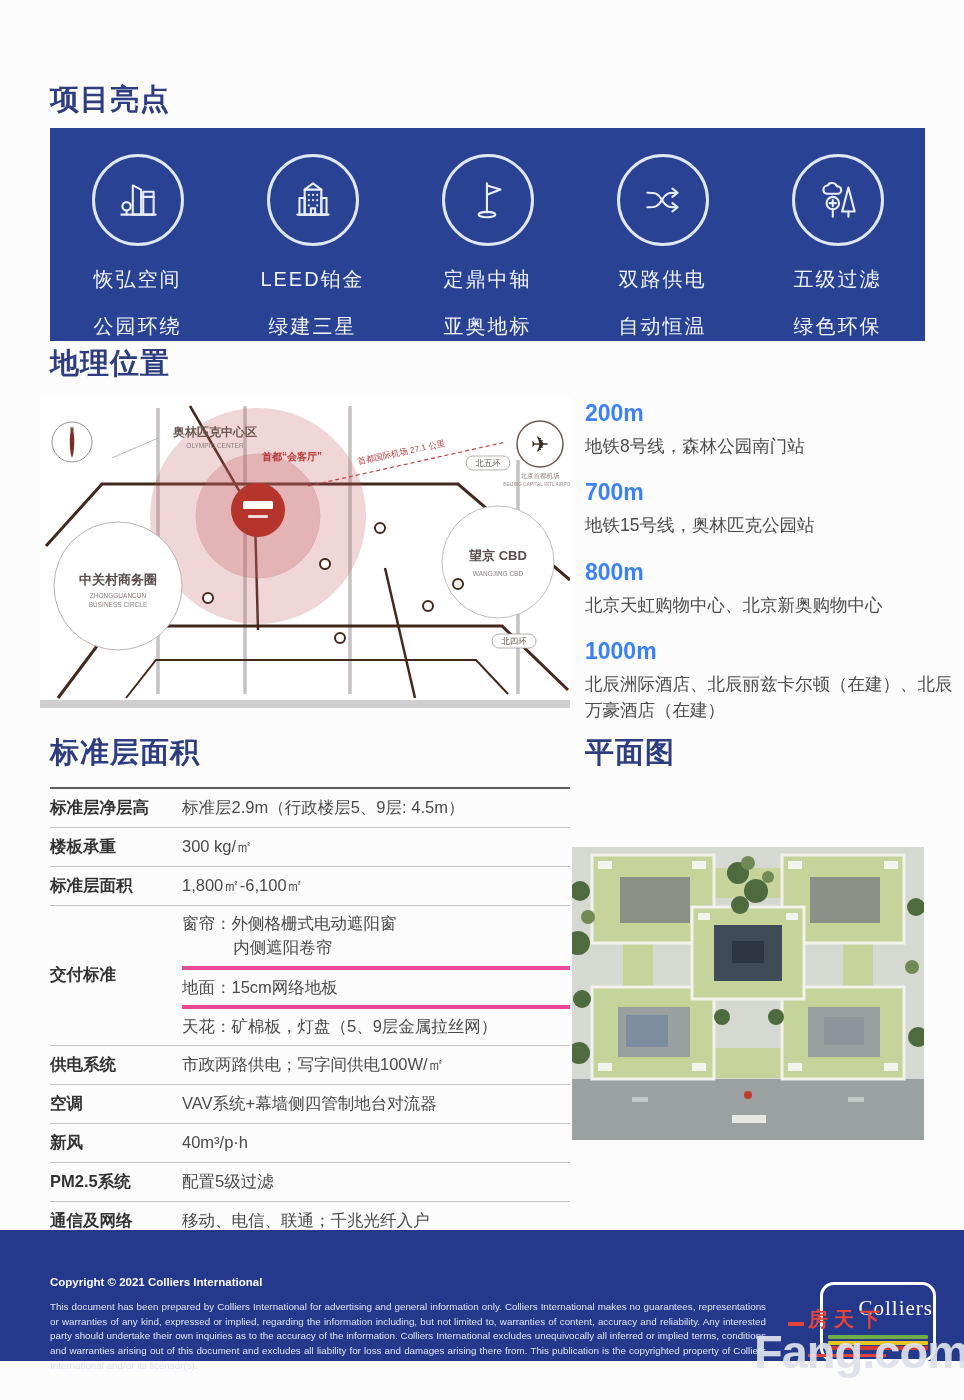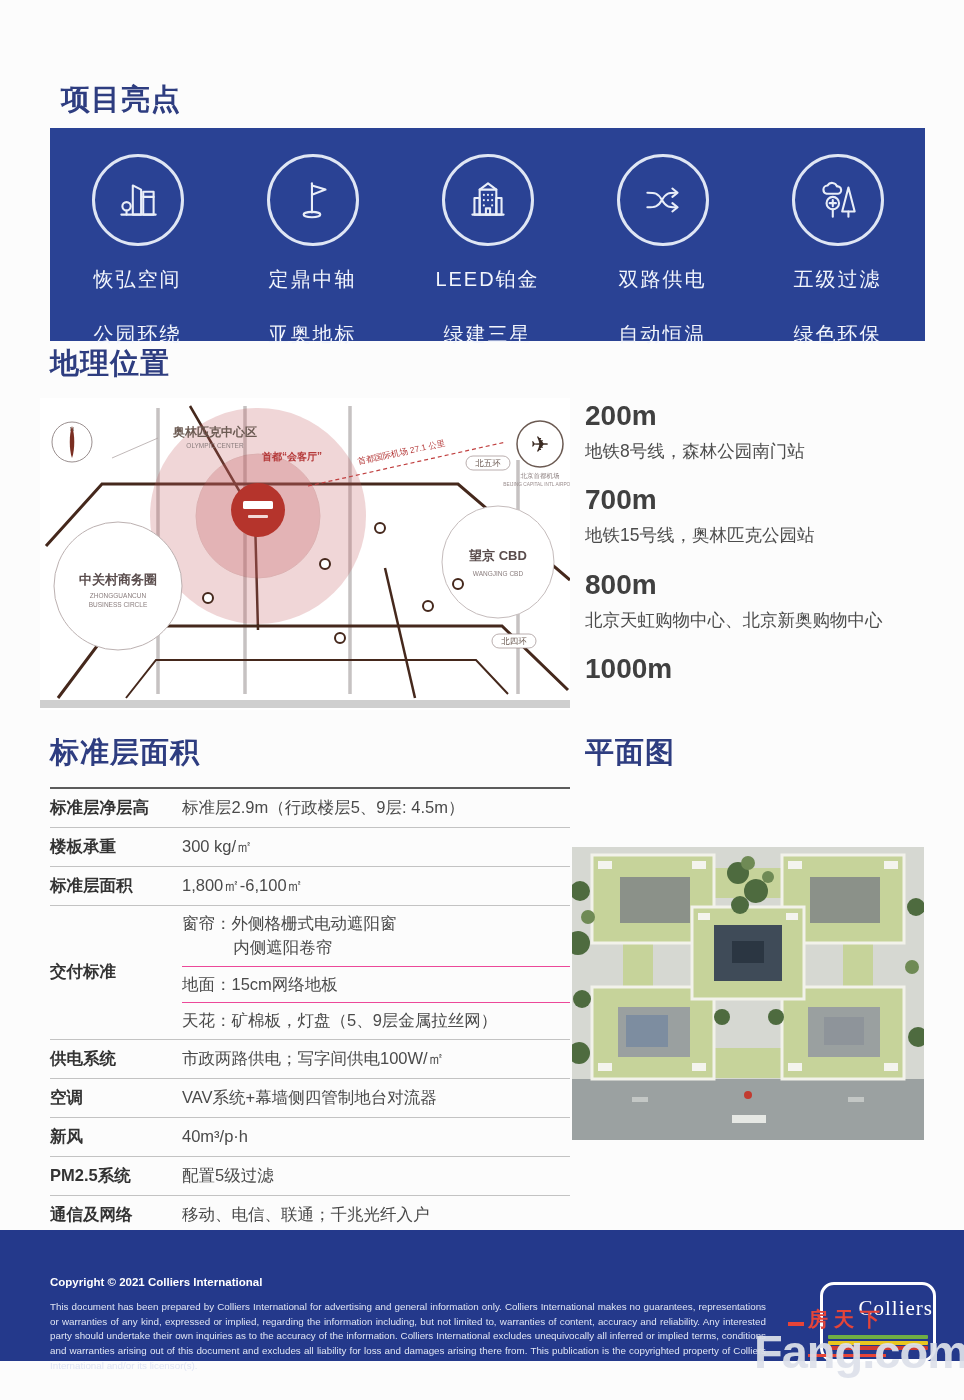--- a/index.html
+++ b/index.html
@@ -4,54 +4,54 @@
 <style>
   html,body{margin:0;padding:0;background:#e9e9e9;}
   #page{
     position:relative;width:964px;height:1400px;margin:0 auto;
     background:#fcfcfc;overflow:hidden;
     font-family:"Liberation Sans",sans-serif;color:#333;
   }
   .sec-title{
     position:absolute;font-size:29px;font-weight:bold;color:#2e3d80;letter-spacing:1px;
   }
-  .t-highlights{left:50px;top:80px;margin-left:11px;}
+  .t-highlights{left:50px;top:80px;}
   .t-location{left:50px;top:344px;}
   .t-specs{left:50px;top:733px;}
   .t-plan{left:585px;top:733px;}
 
   
   .cards{position:absolute;left:50px;top:128px;width:875px;height:213px;display:flex;border-radius:6px;}
   .card{flex:1;background:#2a4294;display:flex;flex-direction:column;align-items:center;}
   .icon-circle{
     width:86px;height:86px;border:3px solid #dfe6f4;border-radius:50%;
     margin-top:26px;display:flex;align-items:center;justify-content:center;flex:none;
   }
   .icon-circle svg{width:50px;height:50px;}
   .card-line{color:#f2f5fc;font-size:20px;letter-spacing:2px;}
   .card-line.l1{margin-top:20px;}
-  .card-line.l2{margin-top:28px;}
+  .card-line.l2{margin-top:20px;}
 
   
   .map{position:absolute;left:40px;top:398px;width:530px;height:312px;background:#fff;}
   .map svg{display:block;}
 
   
   .distances{position:absolute;left:585px;top:400px;width:376px;}
   .dist-item{margin-bottom:20px;}
-  .dist-value{font-size:28px;font-weight:bold;color:#404040;margin-bottom:7px;}
+  .dist-value{font-size:23px;font-weight:bold;color:#3b82f6;margin-bottom:7px;}
   .dist-desc{font-size:17.5px;color:#4c4c4c;line-height:1.45;}
 
   
   .spec-table{position:absolute;left:50px;top:787px;width:520px;border-top:2px solid #5c5c5c;}
   .spec-row{display:flex;border-bottom:1px solid #c3c3c3;align-items:center;}
   .spec-label{width:132px;flex:none;font-weight:bold;color:#333;font-size:16.5px;padding:8px 0;}
   .spec-value{flex:1;color:#4a4a4a;font-size:16.5px;padding:8px 0;line-height:1.3;}
   .spec-value.delivery{padding:0;}
-  .delivery .sub{border-bottom:1px solid #ec4899;padding:7px 0;}
+  .delivery .sub{border-bottom:4px solid #ec4899;padding:7px 0;}
   .delivery .sub.last{border-bottom:none;}
   .delivery .indent{padding-left:3.1em;margin-top:3px;}
 
   
   .floorplan{position:absolute;left:572px;top:847px;width:352px;height:293px;}
   .floorplan svg{display:block;}
 
   
   .footer{position:absolute;left:0;top:1230px;width:964px;height:131px;background:#24398b;}
   .copyright{position:absolute;left:50px;top:46px;font-size:11.5px;font-weight:bold;color:#ffffff;}
@@ -99,32 +99,20 @@
           <path d="M19 10 L27 14 L27 38 L19 38 Z"></path>
             <rect x="29" y="16" width="10" height="22"></rect>
           <line x1="29" y1="21" x2="39" y2="21"></line>
             <circle cx="13" cy="30" r="4"></circle>
           <line x1="13" y1="34" x2="13" y2="38"></line>
             <line x1="8" y1="38" x2="41" y2="38"></line>
         </svg>
       </div>
       <div class="card-line l1">恢弘空间</div>
       <div class="card-line l2">公园环绕</div>
-    </div>
-
-    <div class="card">
-      <div class="icon-circle">
-        <svg viewBox="0 0 48 48" fill="none" stroke="#e9eef8" stroke-width="2" stroke-linecap="round" stroke-linejoin="round">
-          <line x1="23" y1="8" x2="23" y2="36"></line>
-            <path d="M23 10 L36 14 L23 19"></path>
-          <ellipse cx="23" cy="38" rx="8" ry="2.6"></ellipse>
-        </svg>
-      </div>
-      <div class="card-line l1">定鼎中轴</div>
-      <div class="card-line l2">亚奥地标</div>
     </div>
 
     <div class="card">
       <div class="icon-circle">
         <svg viewBox="0 0 48 48" fill="none" stroke="#e9eef8" stroke-width="2" stroke-linecap="round" stroke-linejoin="round">
           <rect x="16" y="14" width="16" height="24"></rect>
             <path d="M16 14 L24 8 L32 14"></path>
           <rect x="11" y="22" width="5" height="16"></rect>
             <rect x="32" y="22" width="5" height="16"></rect>
           <line x1="20" y1="19" x2="20" y2="19.2"></line>
@@ -139,20 +127,32 @@
             <line x1="9" y1="38" x2="39" y2="38"></line>
         </svg>
       </div>
       <div class="card-line l1">LEED铂金</div>
       <div class="card-line l2">绿建三星</div>
     </div>
 
     <div class="card">
       <div class="icon-circle">
         <svg viewBox="0 0 48 48" fill="none" stroke="#e9eef8" stroke-width="2" stroke-linecap="round" stroke-linejoin="round">
+          <line x1="23" y1="8" x2="23" y2="36"></line>
+            <path d="M23 10 L36 14 L23 19"></path>
+          <ellipse cx="23" cy="38" rx="8" ry="2.6"></ellipse>
+        </svg>
+      </div>
+      <div class="card-line l1">定鼎中轴</div>
+      <div class="card-line l2">亚奥地标</div>
+    </div>
+
+    <div class="card">
+      <div class="icon-circle">
+        <svg viewBox="0 0 48 48" fill="none" stroke="#e9eef8" stroke-width="2" stroke-linecap="round" stroke-linejoin="round">
           <path d="M9 17 C16 17 19 17 23 24 C27 31 30 31 36 31"></path>
           <path d="M33 27 L38 31 L33 35"></path>
           <path d="M9 31 C16 31 19 31 23 24 C27 17 30 17 36 17"></path>
           <path d="M33 13 L38 17 L33 21"></path>
         </svg>
       </div>
       <div class="card-line l1">双路供电</div>
       <div class="card-line l2">自动恒温</div>
     </div>
 
@@ -268,20 +268,21 @@
     <div class="dist-item">
       <div class="dist-value">700m</div>
       <div class="dist-desc">地铁15号线，奥林匹克公园站</div>
     </div>
     <div class="dist-item">
       <div class="dist-value">800m</div>
       <div class="dist-desc">北京天虹购物中心、北京新奥购物中心</div>
     </div>
     <div class="dist-item">
       <div class="dist-value">1000m</div>
+      <div class="dist-desc">北辰洲际酒店、北辰丽兹卡尔顿（在建）、北辰万豪酒店（在建）</div>
     </div>
   </div>
 
   <div class="sec-title t-specs">标准层面积</div>
   <div class="sec-title t-plan">平面图</div>
 
   <div class="spec-table">
     <div class="spec-row">
       <div class="spec-label">标准层净层高</div>
       <div class="spec-value">标准层2.9m（行政楼层5、9层: 4.5m）</div>

